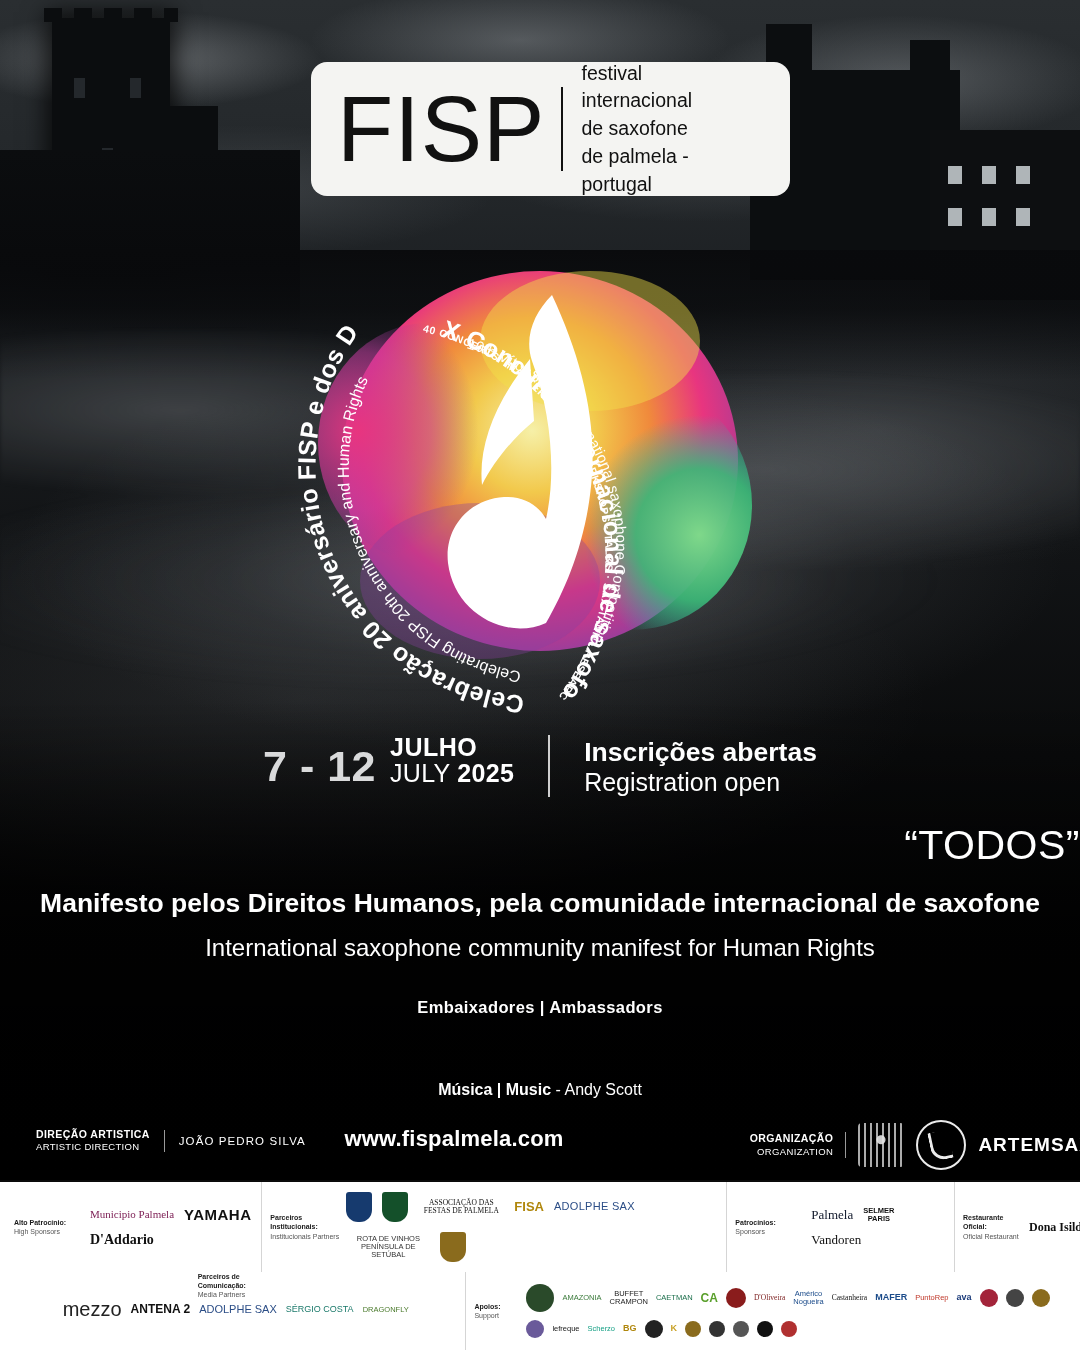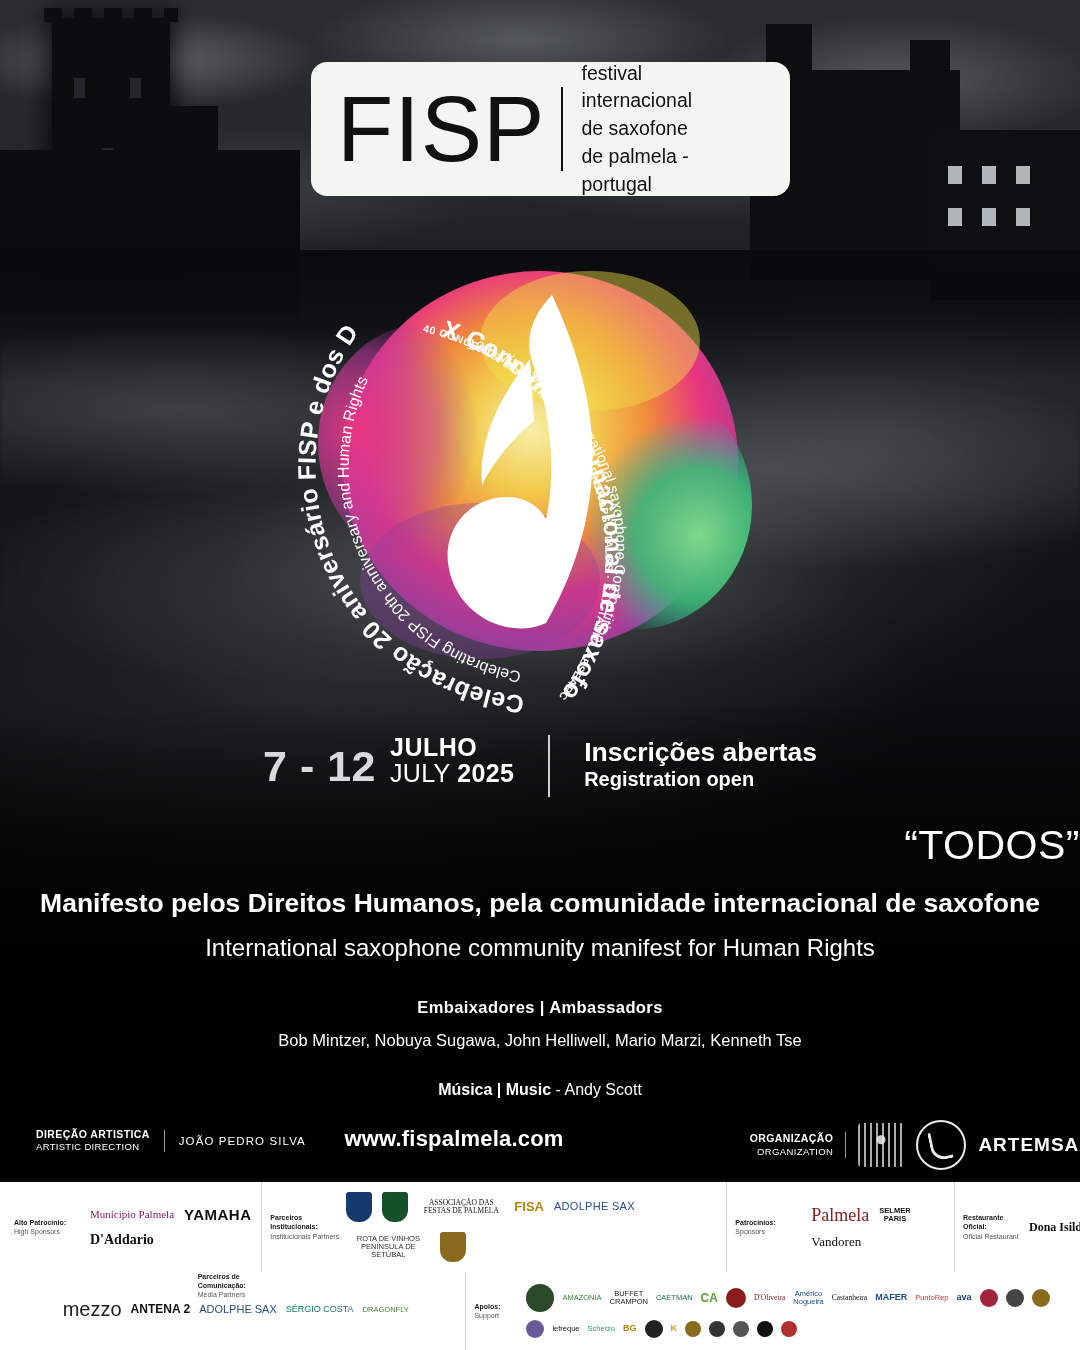--- a/index.html
+++ b/index.html
@@ -231,22 +231,22 @@
     line-height: 1.18;
     padding-top: 2px;
   }
   .reg-pt {
     color: #fff;
     font-size: 26.5px;
     font-weight: 700;
   }
   .reg-en {
     color: #fff;
-    font-size: 20px;
-    font-weight: 700;
+    font-size: 25px;
+    font-weight: 400;
   }
 
   
   .todos {
     position: absolute;
     left: 0; top: 822px;
     width: 1080px;
     text-align: right;
     color: #fff;
     font-size: 41px;
@@ -601,21 +601,20 @@
       <div class="reg-pt">Inscrições abertas</div>
       <div class="reg-en">Registration open</div>
     </div>
   </div>
 
   <div class="todos">“TODOS”</div>
   <div class="manifesto-pt">Manifesto pelos Direitos Humanos, pela comunidade internacional de saxofone</div>
   <div class="manifesto-en">International saxophone community manifest for Human Rights</div>
 
   <div class="amb-title">Embaixadores | Ambassadors</div>
-  <div class="amb-names">Bob Mintzer, Nobuya Sugawa, John Helliwell, Mario Marzi, Kenneth Tse</div>
   <div class="music-line">
     <b>Música | Music</b><span> - </span><span>Andy Scott</span>
   </div>
 
   <div class="credits">
     <div class="artistic">
       <div class="artistic-label">
         <div>DIREÇÃO ARTISTICA</div>
         <div class="en">ARTISTIC DIRECTION</div>
       </div>
@@ -683,21 +682,21 @@
             </div>
         </div>
       </div>
 
       <div class="group" style="width:230px;">
         <div class="group-label">
           <div>Patrocínios:</div>
           <div class="sub">Sponsors</div>
         </div>
         <div class="logos">
-          <div class="logo-item lg-serif" style="color:#7f1d1d;font-size:18px;">Palmela</div>
+          <div class="logo-item lg-serif" style="color:#0f172a;font-size:13px;">Palmela</div>
           <div class="logo-item lg-bold lg-xs" style="white-space:pre-line;">SELMER
 PARIS</div>
           <div class="logo-item lg-serif" style="font-size:13px;">Vandoren</div>
         </div>
       </div>
 
       <div class="group" style="width:120px;">
         <div class="group-label" style="width:62px;">
           <div>Restaurante Oficial:</div>
           <div class="sub">Oficial Restaurant</div>

